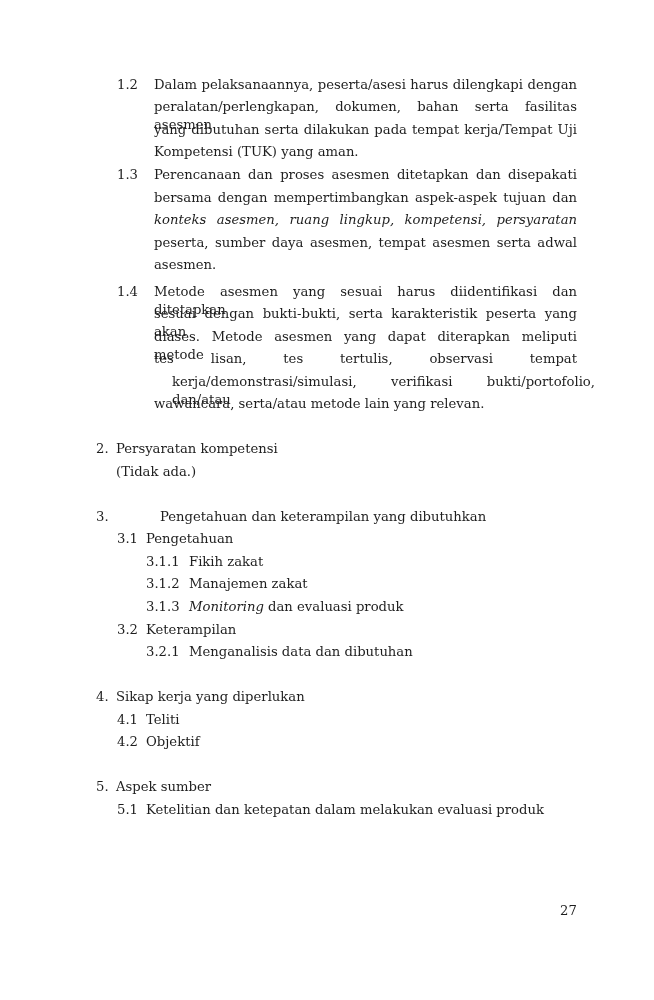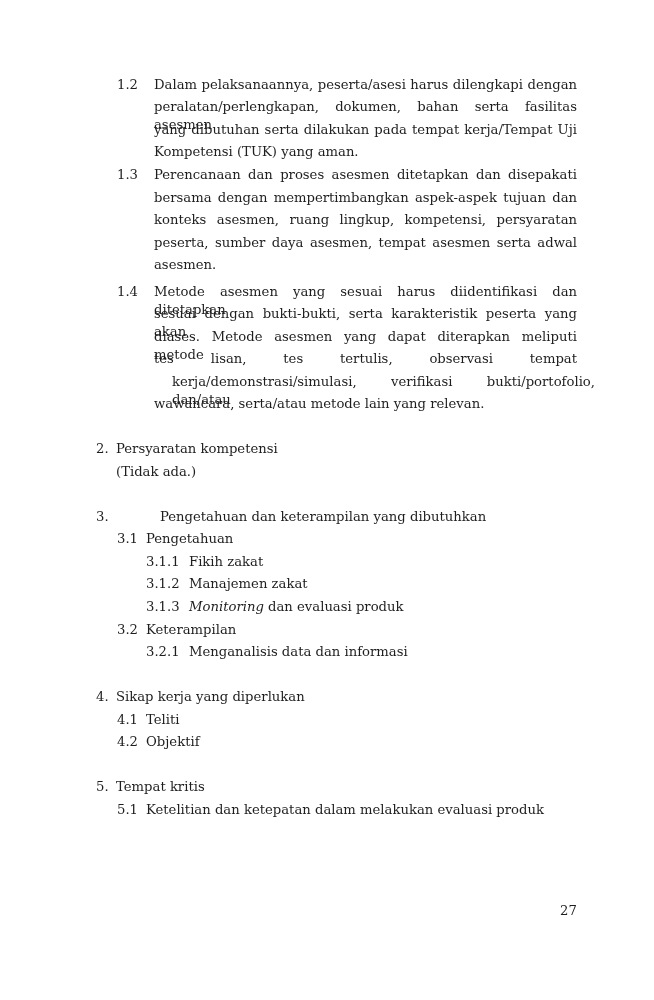--- a/index.html
+++ b/index.html
@@ -25,21 +25,21 @@
     <div class="line just" style="left:154px; top:76px; width:423px;">Dalam pelaksanaannya, peserta/asesi harus dilengkapi dengan</div>
     <div class="line just" style="left:154px; top:98px; width:423px;">peralatan/perlengkapan, dokumen, bahan serta fasilitas asesmen</div>
     <div class="line just" style="left:154px; top:121px; width:423px;">yang dibutuhan serta dilakukan pada tempat kerja/Tempat Uji</div>
     <div class="line" style="left:154px; top:143px;">Kompetensi (TUK) yang aman.</div>
   </div>
 
   <div>
     <span class="num" style="left:117px; top:166px;">1.3</span>
     <div class="line just" style="left:154px; top:166px; width:423px;">Perencanaan dan proses asesmen ditetapkan dan disepakati</div>
     <div class="line just" style="left:154px; top:189px; width:423px;">bersama dengan mempertimbangkan aspek-aspek tujuan dan</div>
-    <div class="line just" style="left:154px; top:211px; width:423px;">konteks asesmen, ruang lingkup, kompetensi, persyaratan</div>
+    <div class="line just" style="left:154px; top:211px; width:423px;font-style:italic;">konteks asesmen, ruang lingkup, kompetensi, persyaratan</div>
     <div class="line just" style="left:154px; top:234px; width:423px;">peserta, sumber daya asesmen, tempat asesmen serta adwal</div>
     <div class="line" style="left:154px; top:256px;">asesmen.</div>
   </div>
 
   <div>
     <span class="num" style="left:117px; top:283px;">1.4</span>
     <div class="line just" style="left:154px; top:283px; width:423px;">Metode asesmen yang sesuai harus diidentifikasi dan ditetapkan</div>
     <div class="line just" style="left:154px; top:305px; width:423px;">sesuai dengan bukti-bukti, serta karakteristik peserta yang akan</div>
     <div class="line just" style="left:154px; top:328px; width:423px;">diases. Metode asesmen yang dapat diterapkan meliputi metode</div>
     <div class="line just" style="left:154px; top:350px; width:423px; word-spacing:0;">tes lisan, tes tertulis, observasi tempat</div>
@@ -66,36 +66,36 @@
     <span class="num" style="left:146px; top:575px;">3.1.2</span>
     <div class="line" style="left:189px; top:575px;">Manajemen zakat</div>
 
     <span class="num" style="left:146px; top:598px;">3.1.3</span>
     <div class="line" style="left:189px; top:598px;"><em>Monitoring</em><span> dan evaluasi produk</span></div>
 
     <span class="num" style="left:117px; top:621px;">3.2</span>
     <div class="line" style="left:146px; top:621px;">Keterampilan</div>
 
     <span class="num" style="left:146px; top:643px;">3.2.1</span>
-    <div class="line" style="left:189px; top:643px;">Menganalisis data dan informasi</div>
+    <div class="line" style="left:189px; top:643px;">Menganalisis data dan dibutuhan</div>
   </div>
 
   <div>
     <span class="num" style="left:96px; top:688px;">4.</span>
     <div class="line" style="left:116px; top:688px;">Sikap kerja yang diperlukan</div>
 
     <span class="num" style="left:117px; top:711px;">4.1</span>
     <div class="line" style="left:146px; top:711px;">Teliti</div>
 
     <span class="num" style="left:117px; top:733px;">4.2</span>
     <div class="line" style="left:146px; top:733px;">Objektif</div>
   </div>
 
   <div>
     <span class="num" style="left:96px; top:778px;">5.</span>
-    <div class="line" style="left:116px; top:778px;">Tempat kritis</div>
+    <div class="line" style="left:116px; top:778px;">Aspek sumber</div>
 
     <span class="num" style="left:117px; top:801px;">5.1</span>
     <div class="line" style="left:146px; top:801px;text-align:right;">Ketelitian dan ketepatan dalam melakukan evaluasi produk</div>
   </div>
 
   <div class="pagenum">27</div>
 </div>
 
 </body></html>

